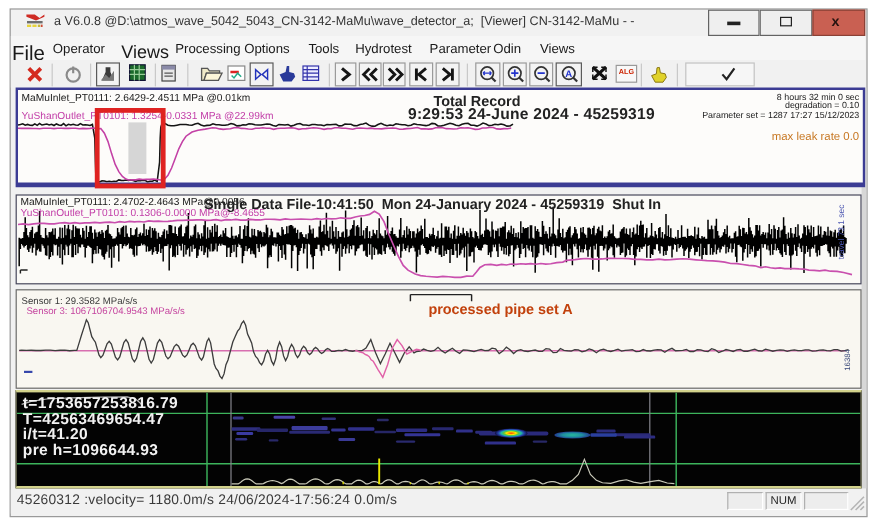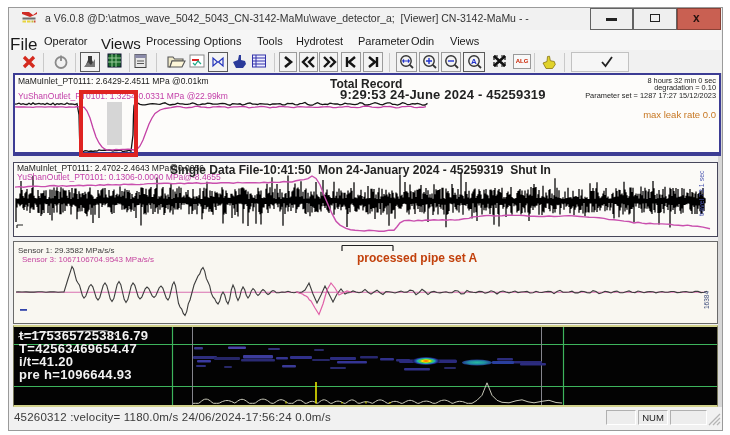--- a/index.html
+++ b/index.html
@@ -145,21 +145,21 @@
 <div class="abs" style="left:13px;top:73px;width:708px;height:83px;box-sizing:border-box;
   border:2px solid #3c3c94;border-bottom:4px solid #3c3c94;background:#fdfcfa">
 <svg width="704" height="77" style="position:absolute;left:0;top:0">
   <rect x="92" y="27" width="15" height="43" fill="#d6d6d6"></rect>
   <polyline points="0.0,29.1 2.0,28.8 4.0,28.2 6.0,29.3 8.0,28.7 10.0,29.4 12.0,29.5 14.0,28.2 16.0,29.5 18.0,27.9 20.0,29.2 22.0,28.8 24.0,28.4 26.0,29.1 28.0,28.6 30.0,29.6 32.0,28.3 34.0,29.2 36.0,29.5 38.0,28.0 40.0,29.9 42.0,28.6 44.0,29.2 46.0,28.6 48.0,29.2 50.0,29.3 52.0,28.0 54.0,29.1 56.0,29.0 58.0,29.1 60.0,29.6 62.0,28.7 64.0,40.0 64.5,60.0 65.0,75.5 66.0,75.9 68.0,76.7 70.0,75.6 72.0,75.9 74.0,76.5 76.0,76.0 78.0,76.5 80.0,76.0 82.0,76.2 84.0,74.9 86.0,75.3 88.0,75.4 90.0,75.0 92.0,75.3 94.0,75.0 96.0,75.4 98.0,76.1 100.0,75.5 102.0,75.5 104.0,75.2 106.0,75.3 108.0,76.7 110.0,76.1 112.0,76.0 114.0,75.1 116.0,76.3 118.0,60.0 118.5,40.0 119.0,31.0 120.0,28.1 122.5,28.0 125.0,29.4 127.5,29.8 130.0,29.8 132.5,29.3 135.0,28.8 137.5,28.7 140.0,28.8 142.5,29.1 145.0,29.3 147.5,28.4 150.0,27.8 152.5,29.2 155.0,30.0 157.5,29.5 160.0,29.4 162.5,28.2 165.0,28.9 167.5,28.9 170.0,29.4 172.5,29.3 175.0,28.9 177.5,27.9 180.0,28.6 182.5,29.9 185.0,29.7 187.5,29.0 190.0,29.2 192.5,28.2 195.0,28.3 197.5,29.0 200.0,29.2 202.5,29.2 205.0,28.7 207.5,28.3 210.0,28.6 212.5,29.6 215.0,30.2 217.5,28.7 220.0,28.9 222.5,29.2 225.0,28.8 227.5,30.1 230.0,29.4 232.5,28.4 235.0,28.0 237.5,29.2 240.0,29.2 242.5,29.5 245.0,28.7 247.5,28.8 250.0,29.1 252.5,29.1 255.0,29.8 257.5,28.8 260.0,29.0 262.5,28.8 265.0,28.6 267.5,29.9 270.0,29.8 272.5,28.4 275.0,28.6 277.5,28.5 280.0,29.7 282.5,29.8 285.0,28.7 287.5,28.3 290.0,27.5 292.5,29.3 295.0,30.1 297.5,30.2 300.0,28.8 302.5,27.7 305.0,28.9 307.5,29.7 310.0,29.2 312.5,29.5 315.0,28.1 317.5,28.6 320.0,29.0 322.5,28.9 325.0,29.8 327.5,29.3 330.0,28.1 332.5,28.8 335.0,28.9 337.5,29.3 340.0,29.7 342.5,29.2 345.0,27.8 347.5,28.2 350.0,30.0 352.5,30.0 355.0,29.3 357.5,28.5 360.0,27.7 362.5,28.4 365.0,29.4 367.5,29.8 370.0,28.6 372.5,27.9 375.0,27.8 377.5,29.4 380.0,29.4 382.5,30.1 385.0,29.1 387.5,27.6 390.0,28.3 392.5,29.7 395.0,29.4 397.5,28.6 400.0,29.0 402.5,28.4 405.0,29.0 407.5,30.1 410.0,30.0 412.5,28.4" fill="none" stroke="#141414" stroke-width="1.3"></polyline>
   <polyline points="0.0,31.8 3.0,32.0 6.0,32.0 9.0,32.0 12.0,32.1 15.0,32.1 18.0,32.3 21.0,31.8 24.0,31.9 27.0,31.9 30.0,32.2 33.0,31.8 36.0,31.8 39.0,32.0 42.0,32.0 45.0,31.9 48.0,31.8 51.0,32.3 54.0,32.0 57.0,32.2 60.0,32.0 63.0,31.7 66.0,32.3 69.0,32.2 72.0,36.0 75.0,43.0 78.0,53.0 81.0,62.0 84.0,68.0 87.0,72.0 90.0,74.2 92.0,75.0 95.0,74.9 98.0,74.9 101.0,74.3 104.0,74.6 107.0,74.4 110.0,74.5 113.0,74.2 116.0,74.5 119.0,75.0 122.0,74.4 125.0,71.0 128.0,65.0 131.0,57.0 134.0,49.0 137.0,43.0 140.0,38.5 145.0,35.0 150.0,33.5 156.0,32.6 159.0,32.0 162.0,31.5 165.0,31.6 168.0,32.4 171.0,32.8 174.0,32.5 177.0,32.3 180.0,31.4 183.0,31.3 186.0,32.0 189.0,32.1 192.0,32.5 195.0,32.7 198.0,31.8 201.0,31.8 204.0,31.5 207.0,31.9 210.0,31.8 213.0,32.8 216.0,32.1 219.0,31.9 222.0,31.8 225.0,31.6 228.0,31.5 231.0,31.8 234.0,32.8 237.0,32.3 240.0,32.2 243.0,31.8 246.0,31.4 249.0,31.7 252.0,32.1 255.0,32.8 258.0,32.2 261.0,32.3 264.0,31.5 267.0,31.4 270.0,31.8 273.0,31.9 276.0,32.3 279.0,32.7 282.0,31.8 285.0,31.7 288.0,31.9 291.0,32.1 294.0,31.8 297.0,32.2 300.0,32.3 303.0,32.4 306.0,32.0 309.0,31.8 312.0,31.6 315.0,31.9 318.0,32.7 321.0,32.6 324.0,32.2 327.0,32.1 330.0,31.6 333.0,31.3 336.0,32.4 339.0,32.3 342.0,32.6 345.0,32.4 348.0,31.4 351.0,31.2 354.0,31.4 357.0,32.2 360.0,32.3 363.0,32.5 366.0,32.3 369.0,31.4 372.0,31.6 375.0,31.5 378.0,32.1 381.0,32.8 384.0,32.7 387.0,31.7 390.0,31.6 393.0,31.3 396.0,31.3 399.0,32.4 402.0,32.6 405.0,32.2 408.0,32.3 411.0,31.7" fill="none" stroke="#c340a5" stroke-width="1.3"></polyline>
 </svg>
 </div>
 <div class="lbl" style="left:18px;top:76px;color:#1a1a1a">MaMuInlet_PT0111: 2.6429-2.4511 MPa @0.01km</div>
 <div class="lbl" style="left:18px;top:90.5px;color:#c23ea8">YuShanOutlet_PT0101: 1.3254-0.0331 MPa @22.99km</div>
-<div class="abs" style="left:330px;top:77px;width:135px;text-align:left;font-size:12px;font-weight:bold;color:#222">Total Record</div>
+<div class="abs" style="left:330px;top:77px;width:135px;text-align:center;font-size:12px;font-weight:bold;color:#222">Total Record</div>
 <div class="abs" style="left:340px;top:87px;font-size:13px;letter-spacing:0.2px;font-weight:bold;color:#222;white-space:pre">9:29:53 24-June 2024 - 45259319</div>
 <div class="abs" style="left:500px;top:77px;width:216px;text-align:right;font-size:7.4px;line-height:7.4px;color:#222">8 hours 32 min 0 sec<br>degradation = 0.10<br>Parameter set = 1287 17:27 15/12/2023</div>
 <div class="abs" style="left:560px;top:109px;width:156px;text-align:right;font-size:9.5px;color:#c77722">max leak rate 0.0</div>
 <div class="abs" style="left:79px;top:90px;width:59px;height:67px;border:4.5px solid #df2321;box-sizing:border-box"></div>
 
 <div class="abs" style="left:13px;top:162px;width:705px;height:75px;box-sizing:border-box;
   border:1px solid #46465a;background:#fbfaf7">
 <svg width="703" height="73" style="position:absolute;left:0;top:0">
   <path d="M2 35.2V58.9M3 35.8V44.6M4 35.7V40.4M5 35.4V41.5M6 30.4V43.3M7 18.0V42.1M8 27.0V41.1M9 33.0V45.2M10 34.7V47.0M11 30.3V44.0M12 28.7V41.7M13 26.0V47.7M14 35.4V43.5M15 31.6V40.1M16 30.5V50.0M17 30.2V45.6M18 24.9V44.2M19 12.8V46.5M20 32.8V46.8M21 35.0V40.6M22 35.3V41.7M23 35.6V43.9M24 26.9V49.8M25 33.1V50.1M26 34.9V41.6M27 30.3V53.0M28 30.6V51.2M29 29.9V46.9M30 27.5V49.9M31 32.7V40.5M32 27.3V41.3M33 36.0V40.9M34 35.9V49.9M35 34.3V42.7M36 26.5V51.9M37 35.6V40.5M38 26.8V57.4M39 35.2V45.1M40 24.4V49.8M41 33.1V41.0M42 27.5V42.5M43 24.3V49.6M44 28.1V41.5M45 35.9V40.1M46 28.8V51.3M47 24.2V51.3M48 34.5V41.2M49 25.6V49.4M50 27.2V40.4M51 27.5V48.0M52 27.4V42.6M53 32.7V43.3M54 35.0V40.7M55 27.1V40.8M56 29.3V42.8M57 36.0V51.5M58 25.1V43.7M59 34.6V41.7M60 30.3V41.8M61 25.5V42.8M62 25.6V43.6M63 31.0V56.3M64 36.0V48.8M65 28.3V45.3M66 30.7V48.5M67 34.3V42.0M68 30.6V48.2M69 30.0V44.6M70 32.0V45.0M71 28.7V50.0M72 30.7V51.1M73 35.4V53.2M74 29.2V48.5M75 28.5V46.7M76 24.5V41.4M77 31.6V51.8M78 32.3V44.7M79 33.6V60.1M80 36.0V42.6M81 35.7V51.8M82 35.5V41.9M83 34.1V40.7M84 26.9V41.8M85 30.5V54.9M86 32.4V40.3M87 27.2V40.4M88 26.2V44.0M89 25.2V41.9M90 34.4V40.5M91 25.0V42.3M92 31.5V41.1M93 34.3V40.0M94 34.8V44.2M95 26.9V43.7M96 32.8V44.6M97 33.3V49.3M98 32.6V51.0M99 28.1V41.8M100 26.6V49.9M101 34.4V42.2M102 32.1V41.9M103 30.8V41.7M104 33.2V40.0M105 31.4V41.3M106 23.5V40.4M107 33.7V41.6M108 28.0V46.7M109 32.8V42.5M110 28.4V46.5M111 25.8V46.2M112 35.2V44.9M113 27.1V49.2M114 29.0V47.2M115 27.3V42.9M116 29.7V46.2M117 36.0V48.7M118 31.0V46.7M119 34.3V40.3M120 34.7V47.9M121 32.9V44.3M122 29.9V54.9M123 28.1V42.3M124 35.8V41.9M125 29.1V42.1M126 31.9V40.6M127 24.4V62.5M128 24.5V43.9M129 24.9V41.4M130 31.1V51.2M131 31.3V50.1M132 25.7V51.4M133 32.1V42.2M134 33.6V49.4M135 26.6V40.6M136 25.6V42.1M137 24.0V45.7M138 34.0V40.2M139 33.9V50.9M140 31.3V41.2M141 25.9V49.0M142 25.0V45.2M143 14.5V43.9M144 35.8V50.8M145 33.3V42.2M146 34.2V46.7M147 32.7V41.0M148 25.5V44.5M149 24.1V43.9M150 35.6V52.1M151 30.5V50.1M152 32.5V44.9M153 35.8V42.0M154 31.4V46.3M155 34.1V41.7M156 24.8V49.5M157 20.8V47.4M158 36.0V43.2M159 26.4V51.5M160 35.1V44.8M161 28.4V46.5M162 30.8V40.1M163 25.3V46.5M164 34.3V46.4M165 23.5V44.9M166 30.1V40.0M167 24.7V46.5M168 34.4V41.7M169 33.7V40.1M170 32.4V41.8M171 34.5V40.1M172 29.0V41.2M173 31.4V41.3M174 26.9V41.5M175 33.8V51.2M176 34.5V43.5M177 35.2V43.3M178 35.2V51.1M179 25.9V47.8M180 33.5V41.1M181 35.9V46.8M182 33.4V41.0M183 33.2V51.3M184 34.7V42.8M185 32.3V40.2M186 25.3V41.2M187 35.9V43.5M188 35.9V56.3M189 28.0V50.3M190 24.7V46.1M191 33.6V42.0M192 25.4V46.3M193 18.8V44.2M194 34.3V43.7M195 34.9V48.8M196 27.6V46.0M197 33.1V48.5M198 27.9V49.0M199 33.5V51.7M200 34.1V40.4M201 28.6V43.9M202 29.9V46.9M203 29.2V40.6M204 30.6V43.0M205 34.3V41.7M206 30.4V42.5M207 31.4V41.5M208 24.2V40.5M209 26.6V60.5M210 34.8V51.5M211 33.0V49.8M212 27.6V51.1M213 29.9V41.4M214 34.7V41.8M215 34.7V40.0M216 34.9V42.4M217 30.8V40.3M218 30.8V55.0M219 32.6V42.1M220 33.6V45.4M221 26.2V51.9M222 28.3V41.3M223 32.4V49.1M224 31.9V53.5M225 25.5V40.4M226 31.4V40.8M227 25.2V40.5M228 24.6V41.2M229 24.4V60.6M230 25.6V46.1M231 27.4V41.5M232 26.8V41.1M233 31.2V43.1M234 28.4V62.9M235 35.9V49.4M236 30.8V46.2M237 30.4V43.6M238 32.2V40.1M239 34.4V48.2M240 34.9V44.2M241 32.3V40.4M242 35.9V60.7M243 31.3V40.2M244 24.8V40.7M245 28.2V49.0M246 31.6V51.3M247 27.4V61.4M248 35.1V50.3M249 35.2V44.6M250 34.2V44.6M251 34.9V40.9M252 25.7V41.0M253 20.8V46.4M254 30.4V50.1M255 29.7V43.3M256 24.2V45.6M257 32.2V41.1M258 14.2V41.8M259 29.2V42.4M260 35.2V46.1M261 25.7V40.7M262 35.9V40.0M263 20.9V41.5M264 29.8V44.2M265 34.3V40.8M266 26.1V48.5M267 36.0V46.5M268 29.5V43.8M269 34.3V62.7M270 34.4V40.2M271 30.8V51.0M272 30.0V44.6M273 35.0V42.3M274 12.4V48.5M275 28.1V44.1M276 34.5V40.5M277 33.4V48.0M278 28.5V41.9M279 27.4V44.8M280 24.6V41.4M281 20.5V41.6M282 33.5V50.0M283 25.5V46.3M284 24.4V44.2M285 26.3V43.8M286 33.7V41.4M287 18.2V40.8M288 33.3V40.8M289 28.8V46.3M290 35.7V45.7M291 26.9V50.2M292 25.4V51.1M293 35.4V40.1M294 29.7V49.2M295 35.5V40.5M296 33.6V53.2M297 28.5V43.0M298 31.4V49.6M299 32.5V43.8M300 28.6V45.0M301 35.6V49.1M302 18.9V48.2M303 31.6V48.7M304 33.3V49.3M305 33.9V41.4M306 35.5V46.4M307 28.8V48.6M308 32.7V43.3M309 17.0V40.1M310 31.4V43.1M311 31.9V45.0M312 29.5V42.7M313 26.6V46.7M314 32.2V48.4M315 31.9V50.1M316 33.8V47.3M317 35.1V41.7M318 35.1V42.5M319 28.3V40.5M320 18.7V51.7M321 34.8V46.4M322 32.8V40.1M323 28.8V44.6M324 35.2V45.9M325 25.5V43.7M326 32.4V41.5M327 27.6V47.3M328 29.6V44.0M329 35.5V43.6M330 29.7V41.7M331 29.8V43.4M332 34.9V46.6M333 31.6V64.0M334 27.5V51.0M335 30.5V45.1M336 29.6V49.2M337 24.9V41.4M338 27.8V40.6M339 35.8V42.0M340 19.2V43.6M341 34.5V47.9M342 34.6V48.8M343 35.3V48.4M344 31.8V45.4M345 33.2V46.4M346 31.9V42.2M347 26.7V42.8M348 32.9V41.8M349 36.0V47.6M350 33.8V44.3M351 29.3V42.9M352 35.8V49.2M353 35.2V49.3M354 23.1V51.2M355 35.2V41.6M356 35.1V50.4M357 25.8V46.0M358 25.7V48.6M359 28.8V44.9M360 25.9V45.3M361 35.2V56.1M362 31.6V44.5M363 36.0V49.4M364 29.2V49.4M365 24.7V40.3M366 35.9V46.0M367 33.5V51.7M368 25.7V40.1M369 33.4V49.7M370 31.1V48.3M371 32.4V45.2M372 26.8V43.4M373 31.4V51.6M374 33.4V42.4M375 29.6V62.8M376 30.9V40.2M377 34.8V50.7M378 27.4V50.5M379 29.8V47.2M380 34.6V46.8M381 35.5V55.8M382 29.4V43.0M383 30.6V41.8M384 33.6V43.7M385 35.8V45.4M386 11.8V45.5M387 32.8V45.8M388 31.8V43.5M389 34.6V40.9M390 29.0V40.6M391 19.0V40.7M392 28.2V41.2M393 28.5V49.6M394 29.7V47.4M395 34.2V51.4M396 21.6V46.6M397 28.3V41.0M398 35.8V43.0M399 29.1V40.8M400 29.5V46.3M401 27.4V51.1M402 33.9V40.2M403 26.8V42.6M404 26.7V45.9M405 25.8V43.1M406 25.7V48.9M407 21.9V43.6M408 35.9V49.3M409 30.5V42.0M410 28.9V50.6M411 30.8V48.7M412 25.1V41.6M413 31.9V41.3M414 27.3V59.1M415 34.4V45.6M416 31.2V44.3M417 34.8V41.1M418 30.6V43.4M419 35.8V52.0M420 21.3V48.6M421 31.2V40.1M422 26.2V44.4M423 27.5V43.6M424 26.9V51.4M425 27.0V41.1M426 26.1V44.0M427 35.7V45.8M428 24.7V41.8M429 24.7V46.8M430 35.1V51.4M431 35.9V41.8M432 25.6V64.2M433 29.5V51.8M434 27.9V51.0M435 30.2V48.1M436 34.2V40.6M437 34.4V40.8M438 21.1V41.2M439 25.1V49.8M440 32.1V40.5M441 29.7V44.0M442 31.7V46.3M443 35.8V47.5M444 26.1V41.9M445 34.1V49.4M446 31.6V42.4M447 9.3V40.2M448 31.7V42.1M449 33.1V51.8M450 35.5V42.1M451 28.3V42.2M452 18.9V42.7M453 31.1V41.1M454 34.6V45.5M455 27.7V47.5M456 35.6V46.0M457 34.7V46.0M458 30.4V55.6M459 28.4V40.2M460 26.6V49.8M461 25.5V44.3M462 34.9V49.3M463 33.0V58.0M464 31.3V40.6M465 26.2V42.4M466 28.0V40.2M467 31.5V44.7M468 35.9V51.5M469 35.5V41.7M470 26.8V47.3M471 30.5V44.8M472 26.1V47.5M473 31.5V44.6M474 32.6V40.7M475 35.2V45.5M476 26.8V51.0M477 26.6V44.9M478 27.6V42.6M479 32.3V51.7M480 27.0V61.7M481 25.1V41.7M482 33.1V44.9M483 31.4V40.1M484 27.6V51.0M485 25.9V63.5M486 29.0V42.0M487 29.8V41.7M488 24.8V42.1M489 35.4V45.8M490 34.1V44.1M491 35.4V40.7M492 33.9V54.1M493 30.0V45.5M494 28.6V44.1M495 31.8V42.3M496 31.3V43.1M497 24.1V49.7M498 33.9V51.8M499 35.1V40.3M500 35.8V43.2M501 35.5V41.5M502 35.1V42.6M503 29.9V49.6M504 28.1V47.9M505 27.5V47.4M506 26.1V40.0M507 31.5V51.4M508 27.5V49.9M509 32.0V44.0M510 32.8V45.3M511 27.4V49.6M512 34.9V42.3M513 30.4V40.4M514 26.5V49.4M515 32.4V58.0M516 31.5V50.7M517 24.0V44.8M518 32.8V42.8M519 24.9V46.9M520 20.9V43.3M521 24.6V44.4M522 24.1V42.7M523 35.0V42.4M524 31.3V40.5M525 26.9V51.8M526 35.1V42.1M527 34.8V41.1M528 33.2V51.9M529 22.8V48.6M530 33.7V49.4M531 34.8V44.5M532 29.5V45.0M533 32.5V40.6M534 35.5V40.5M535 26.9V46.0M536 26.1V48.3M537 35.0V41.9M538 30.4V42.7M539 35.8V50.2M540 32.2V46.1M541 15.3V49.6M542 33.7V45.9M543 24.8V41.7M544 34.5V42.3M545 27.3V41.7M546 34.9V51.5M547 35.4V45.0M548 35.7V40.6M549 34.3V41.2M550 35.9V46.8M551 28.6V40.4M552 35.3V43.8M553 35.1V42.8M554 24.7V41.3M555 34.5V44.0M556 34.2V50.3M557 34.3V46.0M558 35.4V44.7M559 27.7V43.2M560 33.7V52.0M561 33.6V46.7M562 33.1V44.6M563 33.7V41.5M564 34.0V43.4M565 25.9V49.7M566 35.9V47.0M567 32.5V46.7M568 26.5V42.8M569 35.4V50.6M570 35.9V40.1M571 33.7V53.2M572 34.9V49.4M573 34.2V43.7M574 36.0V49.3M575 35.9V49.6M576 20.2V40.6M577 28.0V40.4M578 28.0V49.2M579 24.9V43.6M580 28.1V49.2M581 35.8V47.3M582 25.2V40.7M583 19.3V48.9M584 29.6V45.1M585 33.2V43.5M586 35.3V47.4M587 34.4V44.7M588 33.2V42.2M589 30.6V42.6M590 27.8V41.0M591 31.9V48.3M592 25.0V42.9M593 34.8V47.3M594 33.5V44.2M595 35.7V40.0M596 35.6V47.5M597 35.5V44.4M598 30.9V40.0M599 29.7V50.9M600 34.3V55.5M601 33.8V41.1M602 25.2V41.0M603 28.1V42.5M604 33.6V43.0M605 26.7V54.3M606 26.9V47.4M607 31.5V44.5M608 30.4V40.4M609 32.2V51.5M610 18.7V41.2M611 26.4V48.6M612 29.3V44.7M613 32.2V46.8M614 35.0V42.2M615 33.3V51.5M616 24.5V50.5M617 24.6V46.1M618 29.1V46.0M619 24.8V44.3M620 33.3V59.0M621 32.1V40.4M622 30.4V43.5M623 32.7V40.6M624 30.8V40.6M625 35.6V44.9M626 30.8V41.5M627 23.6V45.7M628 32.2V49.8M629 27.9V40.6M630 35.5V49.2M631 24.7V45.4M632 27.6V40.2M633 36.0V45.8M634 28.6V43.6M635 26.1V45.4M636 35.0V48.0M637 29.0V49.2M638 28.2V51.1M639 18.1V40.5M640 25.2V46.9M641 32.1V49.4M642 35.9V40.5M643 30.7V42.1M644 35.2V50.0M645 27.1V61.6M646 31.4V49.9M647 34.9V49.1M648 31.8V40.9M649 26.1V46.0M650 34.6V50.3M651 23.8V42.9M652 33.2V40.0M653 35.9V44.0M654 35.2V46.9M655 31.5V41.8M656 24.7V64.5M657 26.1V48.4M658 33.1V42.0M659 25.0V47.0M660 28.1V44.7M661 30.8V51.0M662 25.0V44.3M663 34.4V42.8M664 26.1V44.0M665 33.8V41.0M666 33.7V47.7M667 33.3V50.7M668 25.0V45.6M669 32.3V49.8M670 25.7V42.0M671 35.0V41.9M672 32.7V41.3M673 29.5V41.2M674 30.1V40.3M675 33.3V40.7M676 26.0V46.4M677 33.5V48.0M678 29.0V51.0M679 29.8V42.6M680 34.2V44.1M681 30.6V51.0M682 28.4V42.5M683 35.2V51.0M684 31.0V45.7M685 30.1V42.6M686 28.5V48.2M687 27.6V51.0M688 31.2V51.0M689 25.0V46.6M690 34.5V48.1M691 35.3V40.2" stroke="#000" stroke-width="1.25" fill="none"></path>
   <polyline points="1.0,24.1 5.3,23.6 9.7,24.2 14.0,23.5 18.3,23.2 22.7,23.1 27.0,23.6 31.3,23.6 35.7,22.8 40.0,22.5 44.2,23.2 48.3,22.6 52.5,23.2 56.7,22.7 60.8,22.7 65.0,22.3 69.2,22.7 73.3,22.3 77.5,22.1 81.7,22.6 85.8,21.7 90.0,22.2 94.0,21.5 98.0,21.9 102.0,21.6 106.0,22.0 110.0,21.1 114.0,21.5 118.0,21.2 122.0,21.6 126.0,21.5 130.0,21.1 134.0,20.6 138.0,20.6 142.0,20.5 146.0,20.5 150.0,20.2 154.1,20.2 158.1,20.7 162.2,20.5 166.2,20.1 170.3,20.8 174.4,20.0 178.4,20.3 182.5,19.8 186.6,20.5 190.6,20.4 194.7,19.8 198.8,20.2 202.8,20.3 206.9,19.7 210.9,19.7 215.0,19.8 219.4,20.2 223.8,19.4 228.1,19.9 232.5,19.7 236.9,19.6 241.2,19.7 245.6,19.9 250.0,19.2 254.0,19.7 258.0,19.1 262.0,19.4 266.0,19.3 270.0,18.5 274.0,19.0 278.0,19.0 282.0,17.8 286.0,17.0 290.0,16.6 294.0,15.7 298.0,13.0 302.0,15.4 306.0,21.7 310.0,32.2 314.0,41.6 318.0,50.7 322.0,58.2 326.0,62.1 332.0,65.3 336.5,66.7 341.0,67.2 345.7,67.6 350.3,68.0 355.0,67.3 360.0,67.6 365.0,68.2 370.0,68.2 375.0,67.1 380.0,67.2 383.0,63.7 386.0,59.9 390.0,57.6 395.0,57.3 400.0,58.1 404.0,57.3 408.0,57.8 412.0,57.0 416.0,57.3 420.0,56.8 424.2,57.1 428.3,56.7 432.5,57.2 436.7,56.6 440.8,57.1 445.0,56.8 450.0,55.8 455.0,55.4 458.0,54.0 465.0,53.4 470.0,52.7 475.0,52.4 480.0,53.0 484.0,52.9 488.0,52.8 492.0,52.3 496.0,52.3 500.0,52.4 505.0,52.4 510.0,52.5 515.0,53.2 520.0,53.2 525.0,53.5 530.0,53.5 535.0,53.0 540.0,53.5 545.0,53.4 550.0,52.9 555.0,52.6 560.5,53.0 566.0,53.5 570.5,53.9 575.0,54.2 580.0,54.4 585.0,54.8 590.0,55.4 595.0,56.6 600.0,56.7 605.0,57.4 610.0,58.1 615.0,58.5 620.0,60.0 624.0,59.3 628.0,60.1 632.0,60.7 636.0,60.3 640.0,60.9 644.0,60.9 648.0,60.9 652.0,61.1 656.0,61.2 660.0,62.1 664.5,62.3 669.0,62.7 673.5,62.1 678.0,63.0 683.5,63.2 689.0,64.1 696.0,65.8" fill="none" stroke="#c94fae" stroke-width="1.4"></polyline>

